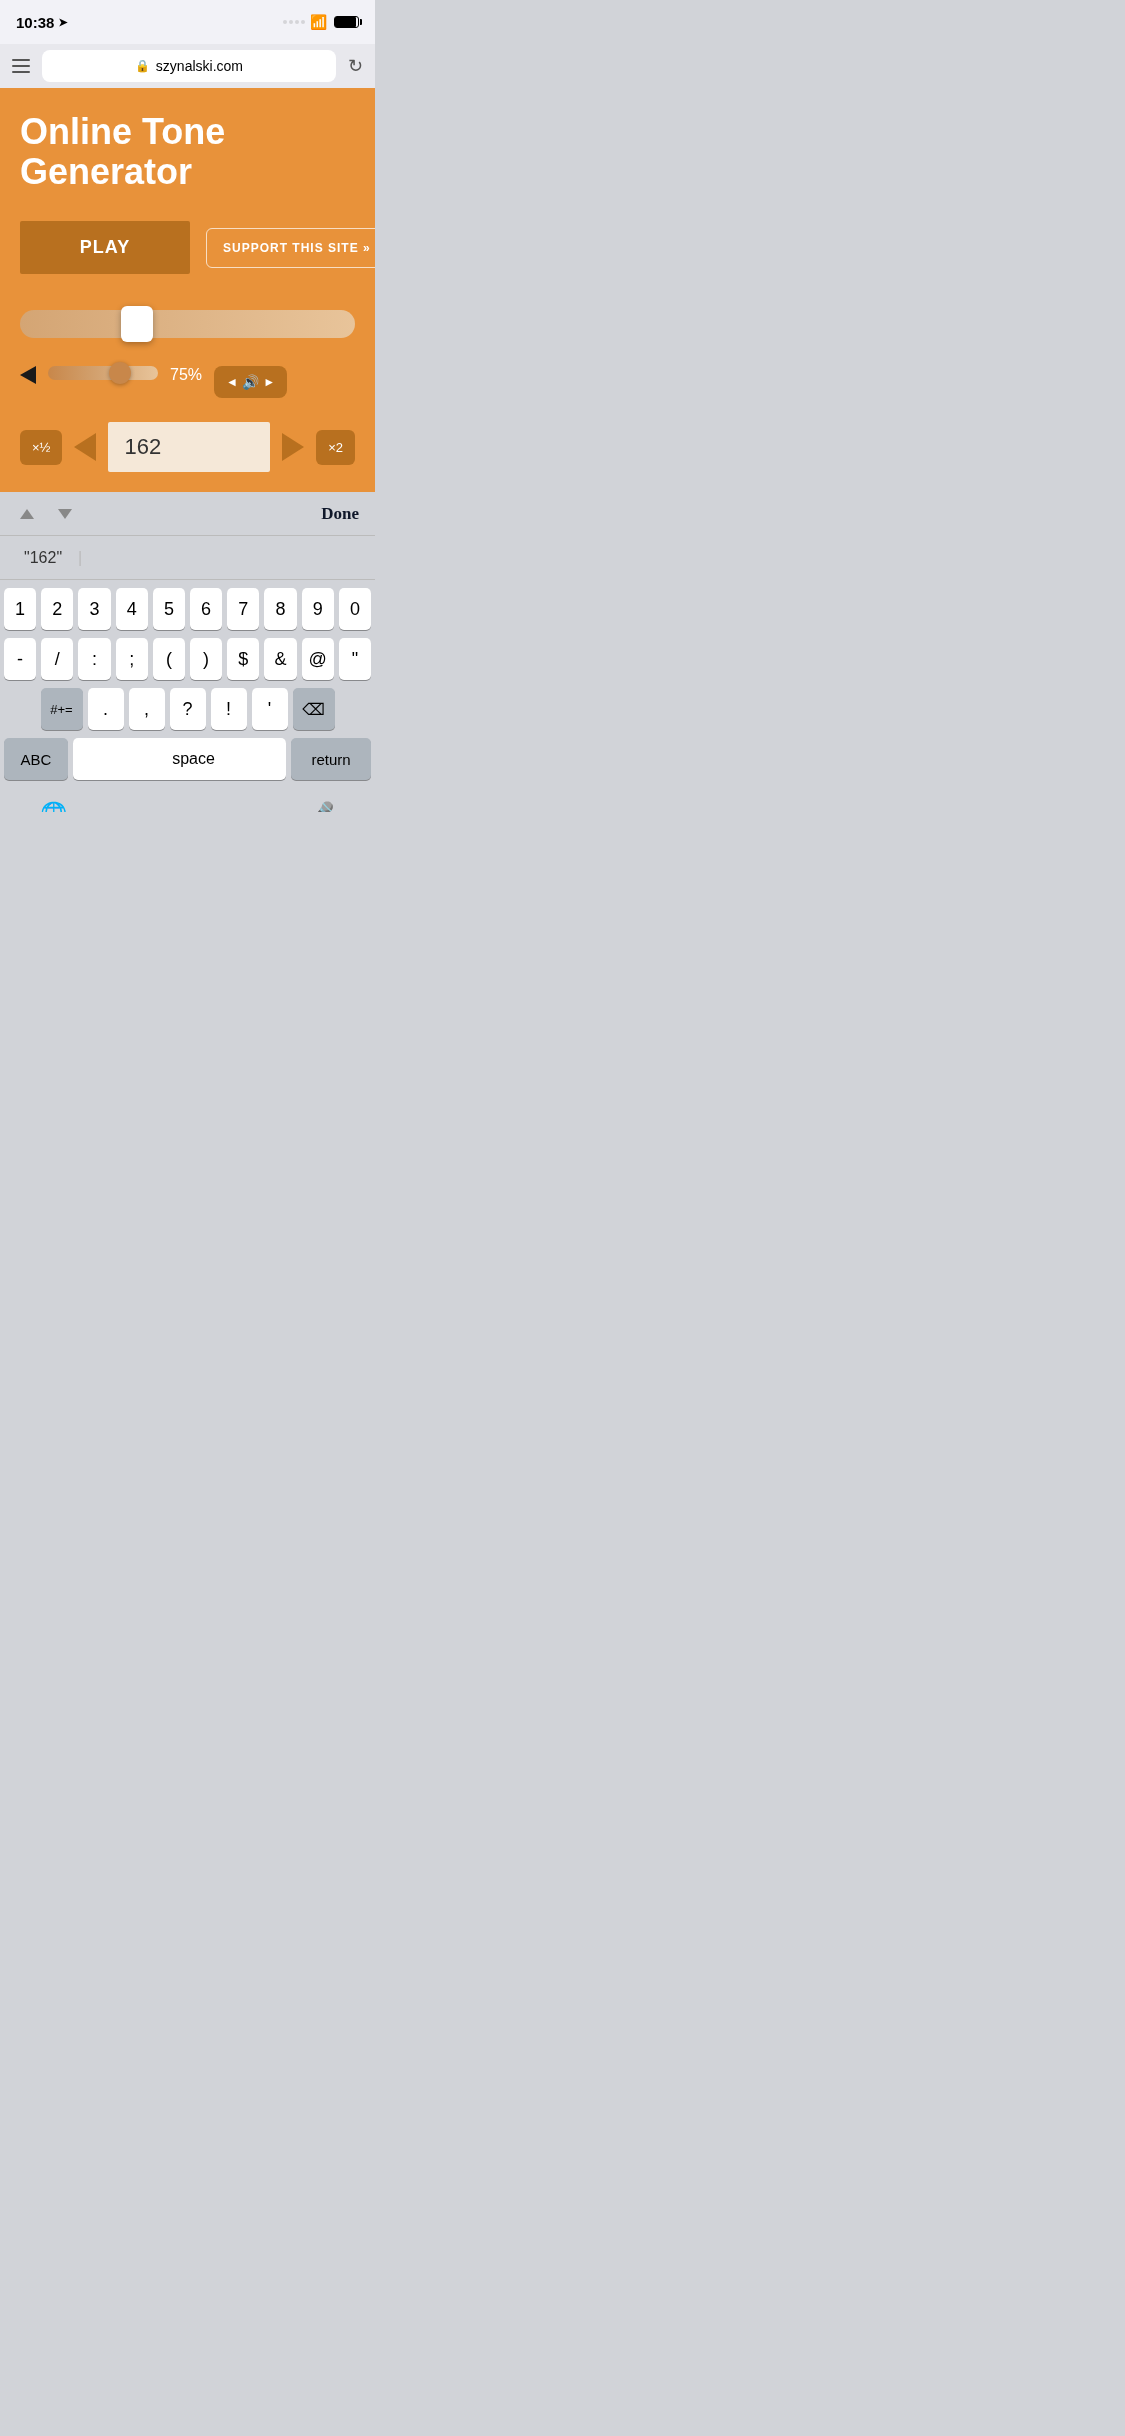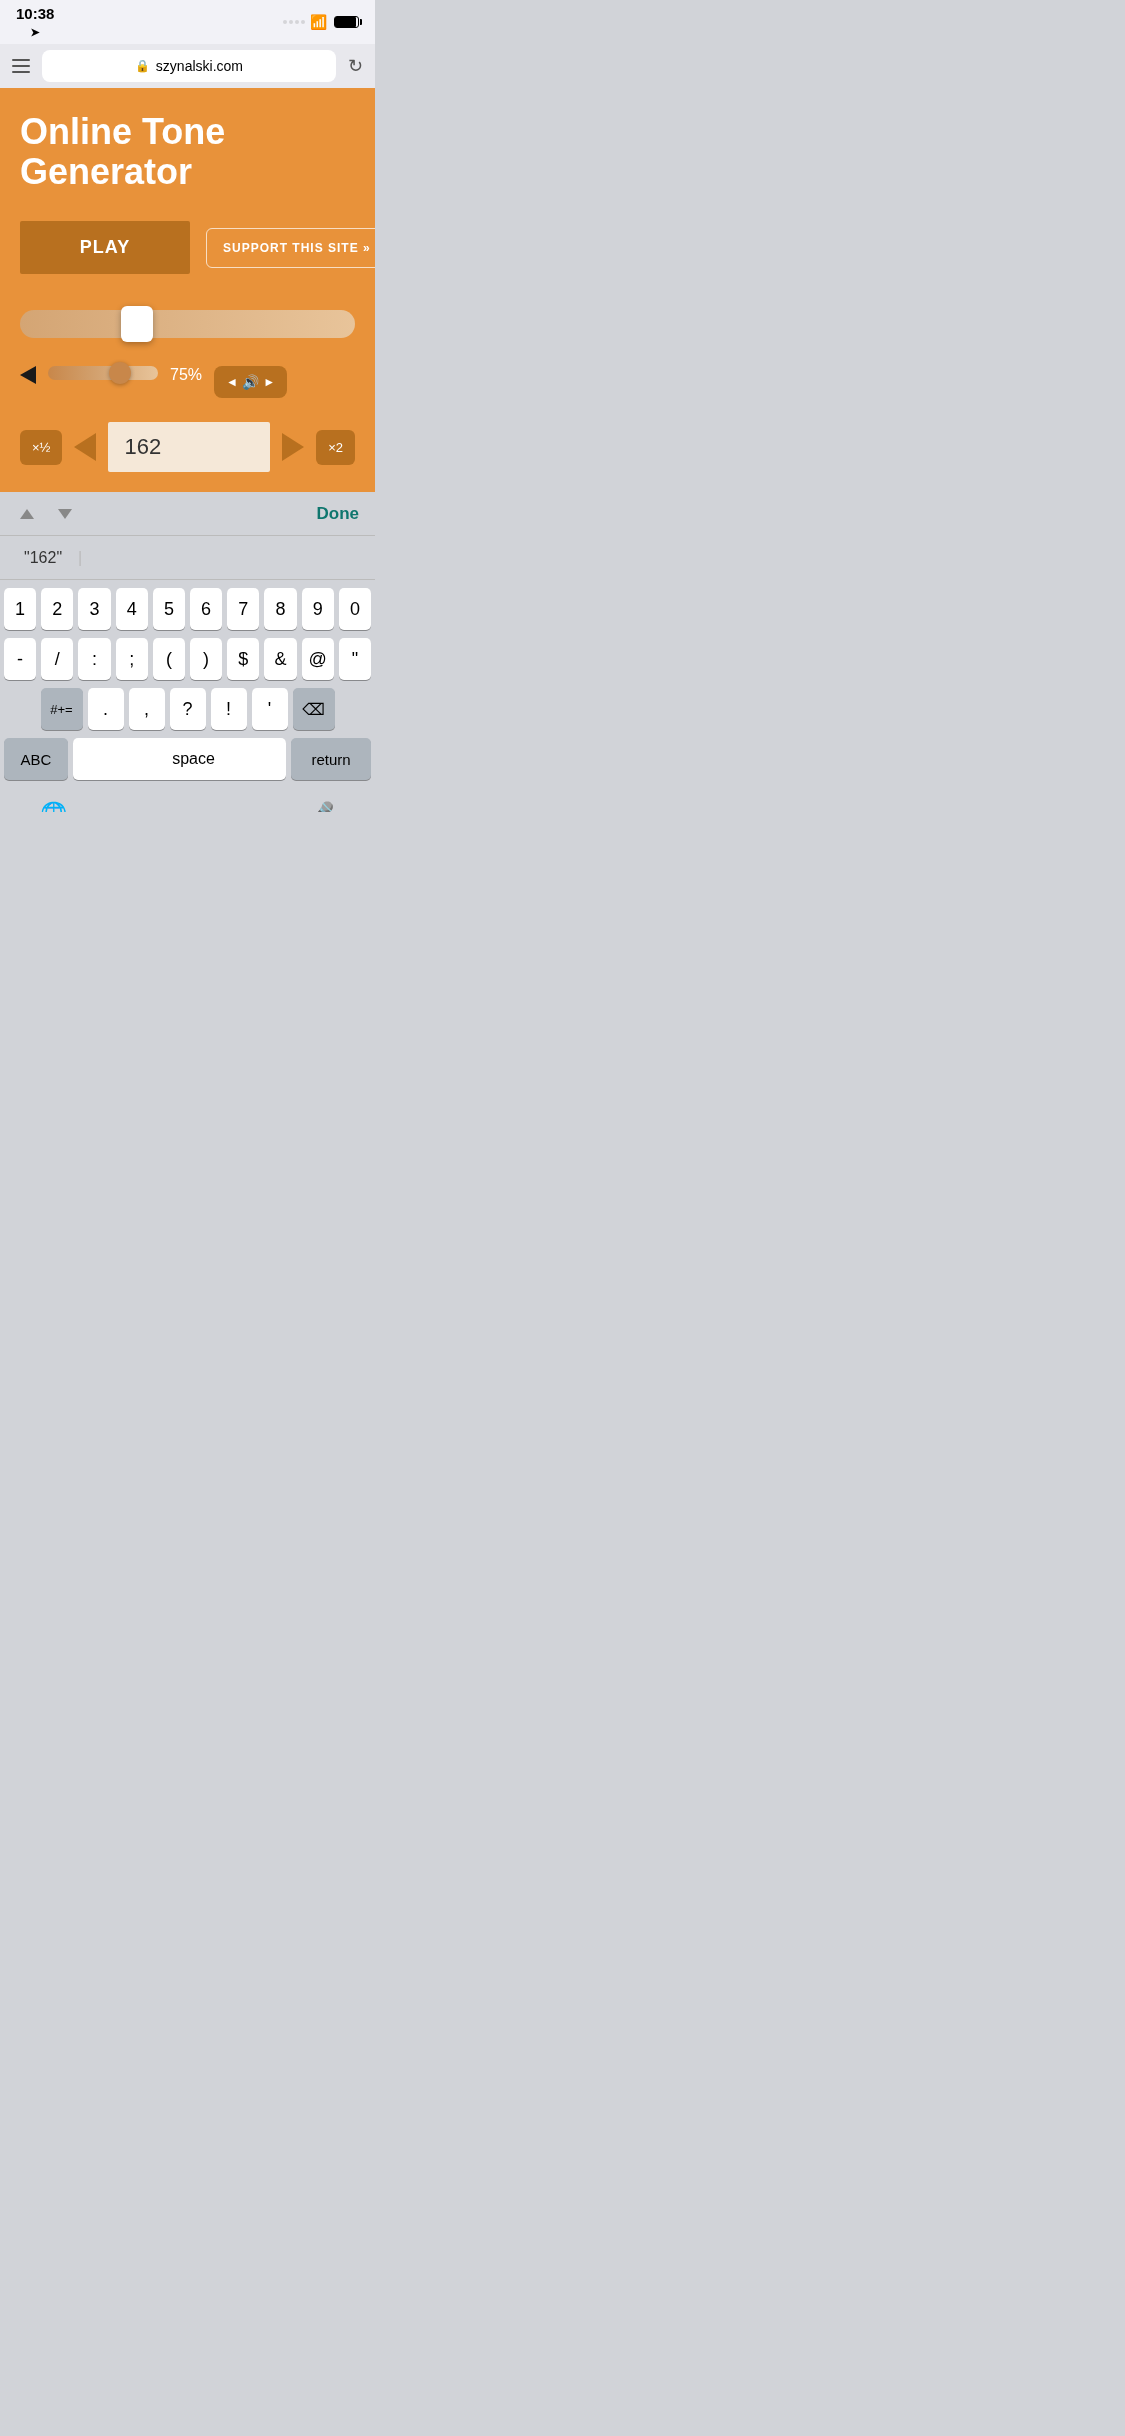--- a/index.html
+++ b/index.html
@@ -23,21 +23,20 @@
       justify-content: space-between;
       padding: 0 16px;
     }
     .status-time {
       font-size: 15px;
       font-weight: 600;
       color: #000;
       display: flex;
       align-items: center;
       gap: 4px;
-      flex-direction: column;
     }
     .status-icons {
       display: flex;
       align-items: center;
       gap: 6px;
     }
     .signal-dots {
       display: flex;
       gap: 2px;
       align-items: center;
@@ -331,24 +330,25 @@
     .chevron-down {
       width: 0;
       height: 0;
       border-left: 7px solid transparent;
       border-right: 7px solid transparent;
       border-top: 10px solid #888;
     }
     .done-btn {
       background: none;
       border: none;
-      color: #0f766e;
+      color: #0f172a;
       font-size: 17px;
       font-weight: 600;
       cursor: pointer;
+      font-family: Liberation Serif, serif;
     }
 
     
     .predictive-bar {
       background: #d1d3d8;
       height: 44px;
       display: flex;
       align-items: center;
       padding: 0 24px;
       gap: 8px;

